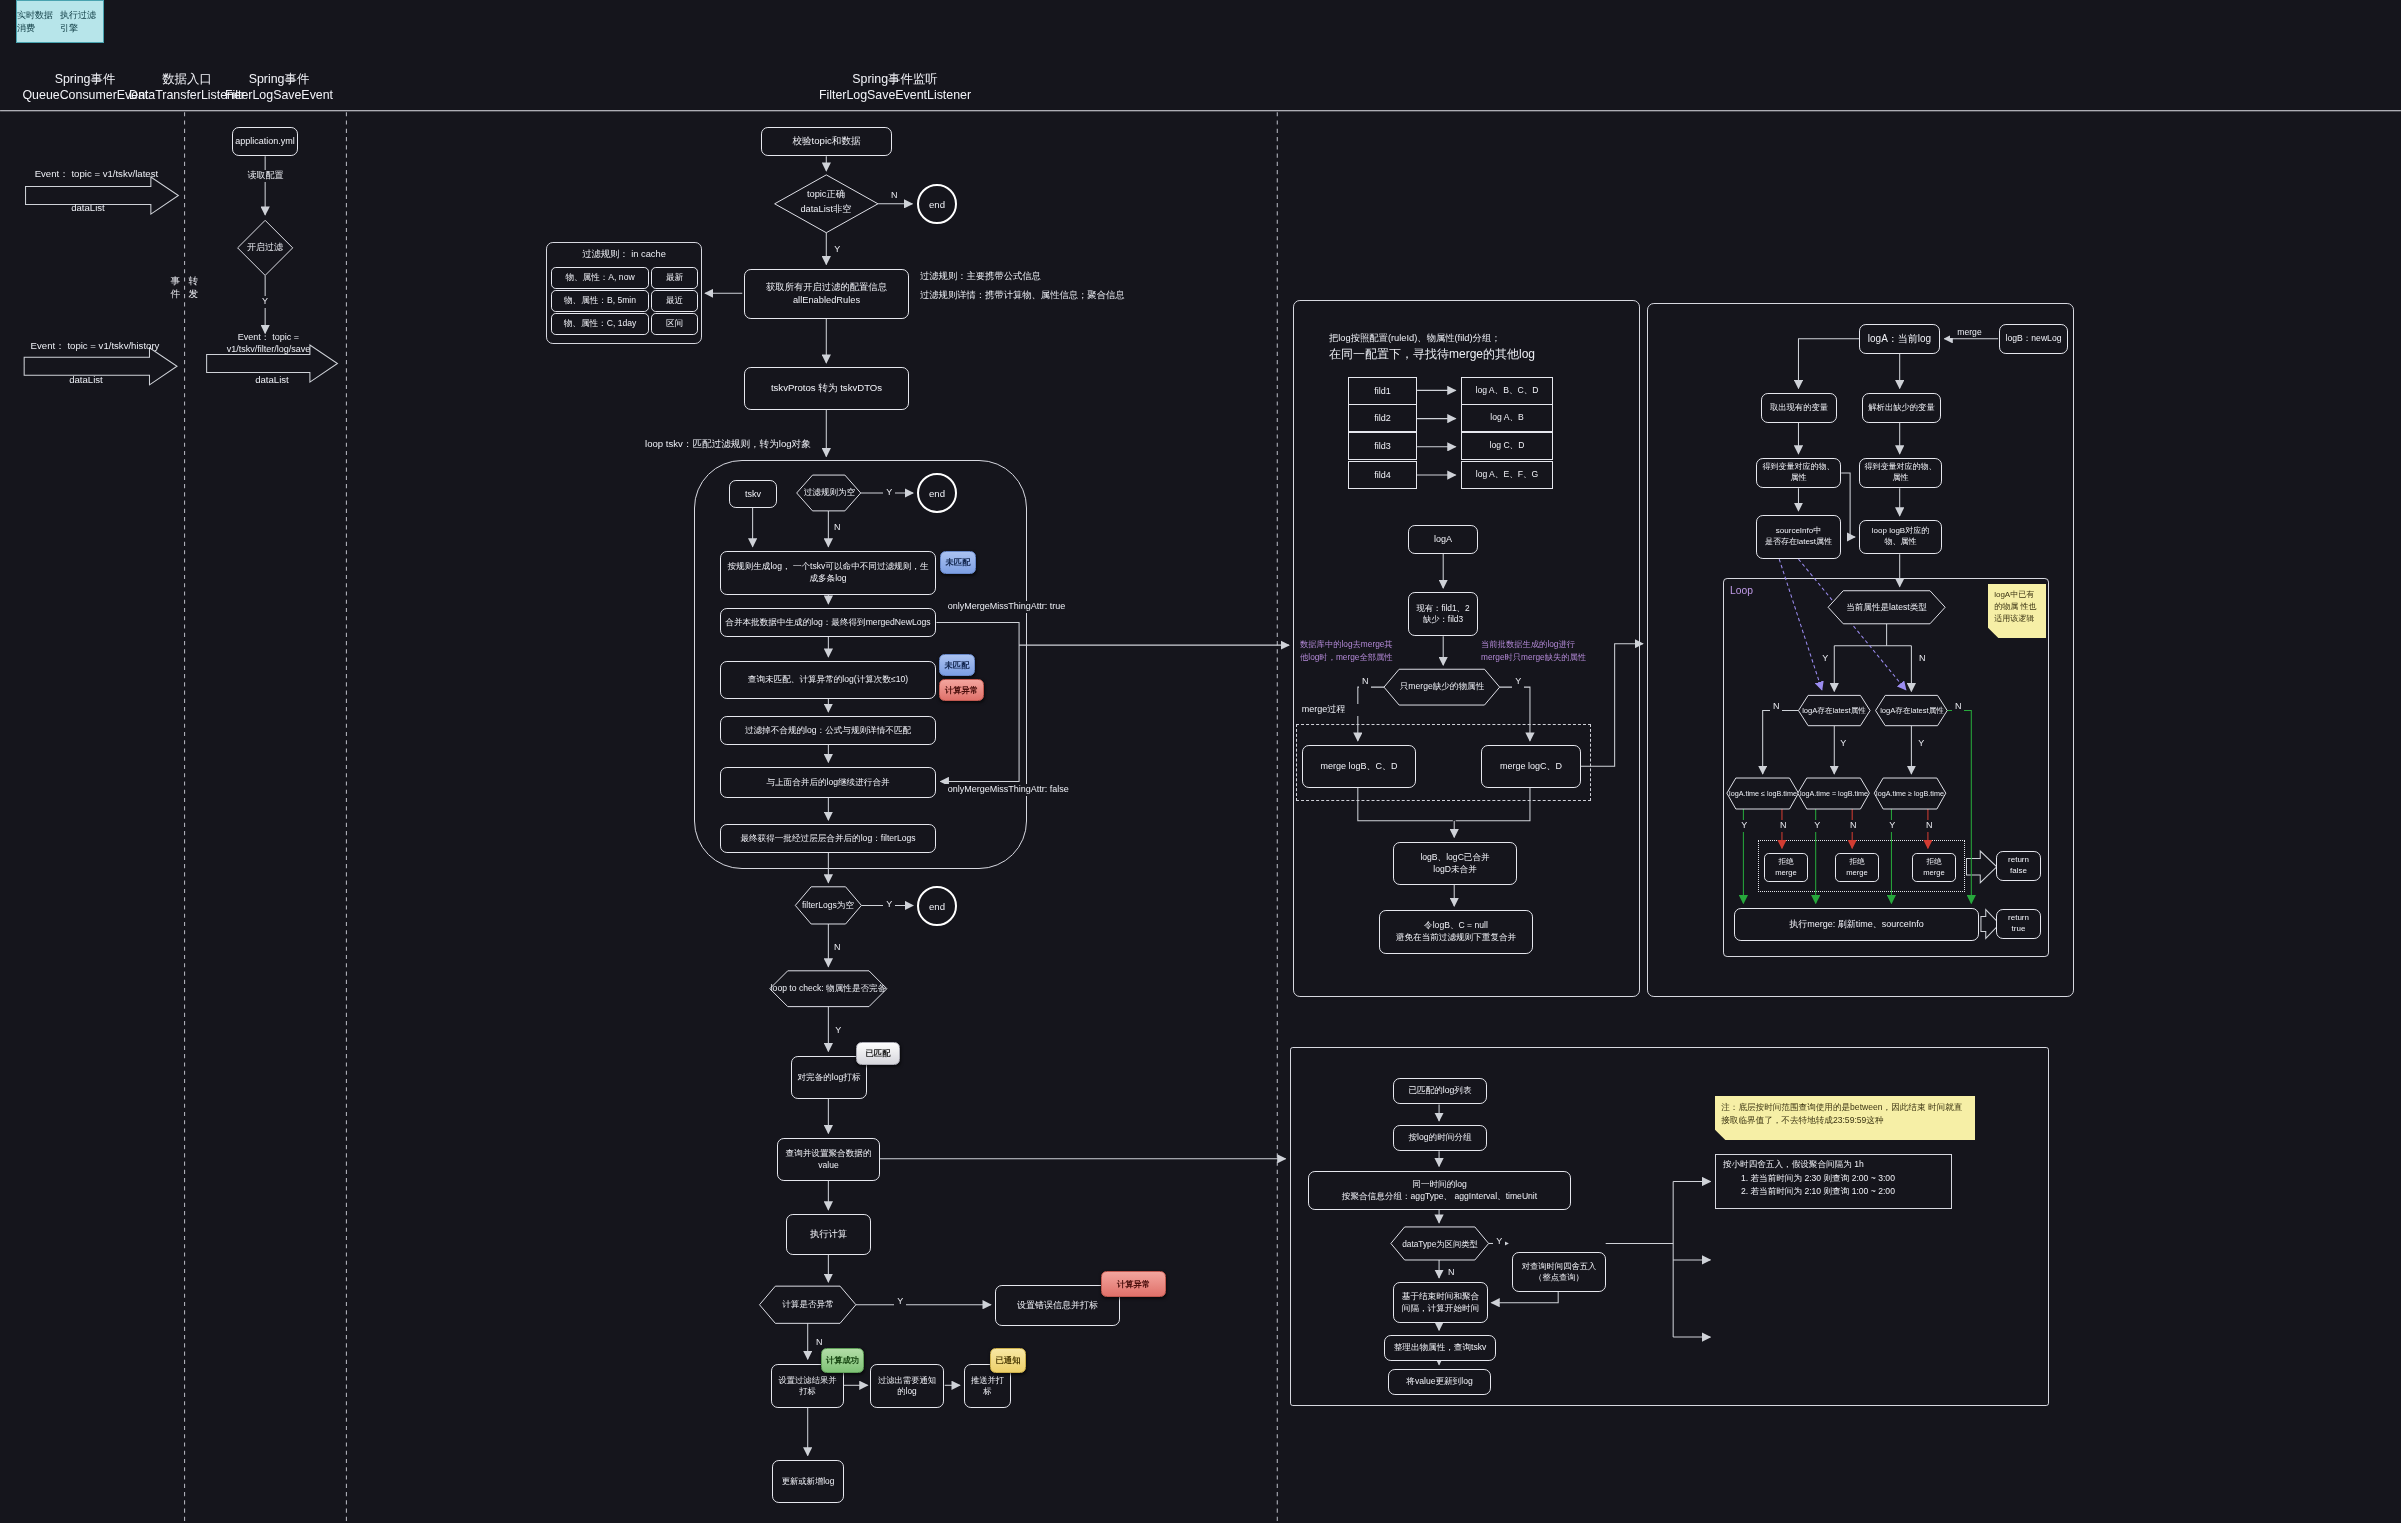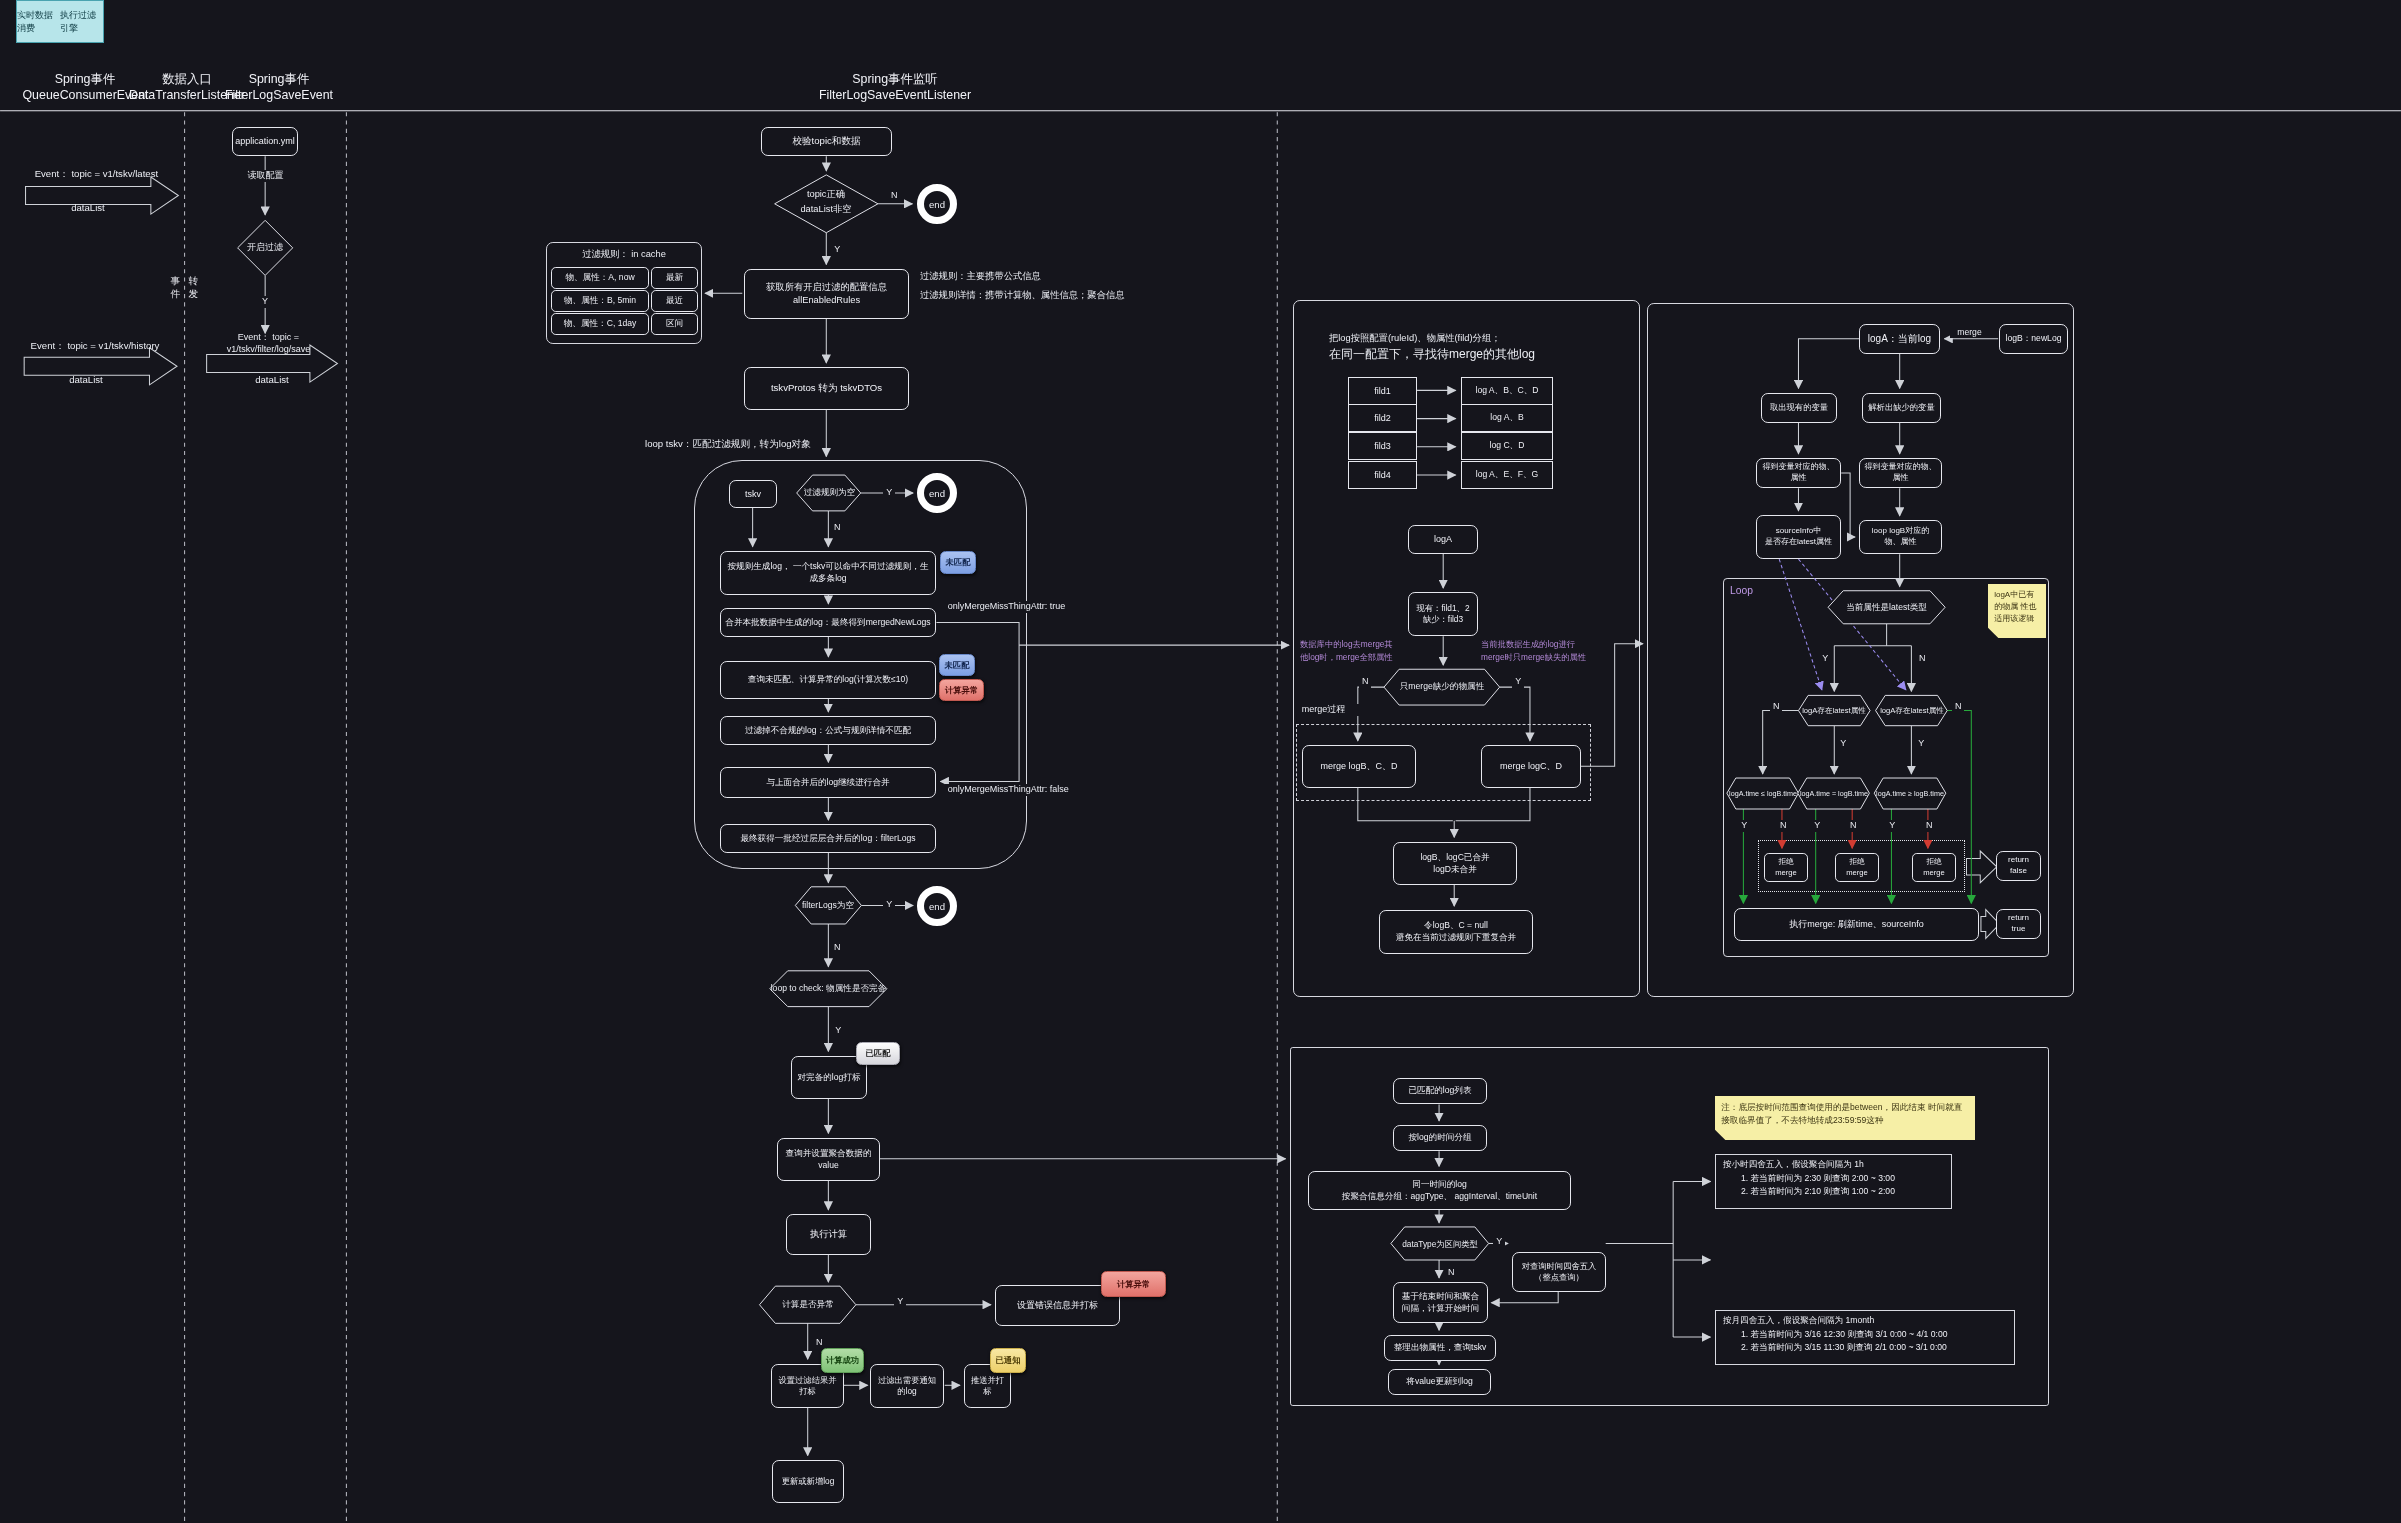--- a/index.html
+++ b/index.html
@@ -7,21 +7,21 @@
   .stage{position:relative;width:2401px;height:1523px;background:#15151c;overflow:hidden}
   .abs{position:absolute;box-sizing:border-box}
   svg.layer{position:absolute;left:0;top:0;z-index:2}
   .lbl{display:flex;align-items:center;justify-content:center;text-align:center;color:#eceef4;z-index:3;background:transparent;line-height:1.3}
   .bgm{background:#15151c;padding:0 2.8px}
   .left{justify-content:flex-start;text-align:left}
   .box{border:1px solid #e6e7ee;border-radius:6.9px;background:#15151c;display:flex;flex-direction:column;align-items:center;justify-content:center;text-align:center;color:#f0f1f7;padding:1.4px 4.1px;z-index:3;line-height:1.35}
   .panel{border:1px solid #d7d8e0;border-radius:6.9px;background:transparent;z-index:1}
   .dashrect{border:1px dashed #cfd0d8;background:transparent;z-index:1}
   .dotrect{border:1.1px dotted #e2e3ea;background:transparent;z-index:1}
-  .endc{border:7px solid #ffffff;border-radius:50%;display:flex;align-items:center;justify-content:center;color:#f0f1f7;background:#15151c;z-index:3;font-size:9.6px}
+  .endc{border:2px solid #ffffff;border-radius:50%;display:flex;align-items:center;justify-content:center;color:#f0f1f7;background:#15151c;z-index:3;font-size:9.6px}
   .badge{border-radius:5.5px;display:flex;align-items:center;justify-content:center;font-weight:bold;z-index:4;box-shadow:0.7px 1.4px 2.8px rgba(0,0,0,.55);font-size:8.3px}
   .b-blue{background:linear-gradient(#aac2f1,#7d9fe3);border:0.7px solid #6888c8;color:#12264f}
   .b-red{background:linear-gradient(#f3a59e,#e0716a);border:0.7px solid #c05950;color:#4a0f0c}
   .b-green{background:linear-gradient(#b2dda7,#7fc276);border:0.7px solid #5f9e58;color:#14430f}
   .b-yellow{background:linear-gradient(#f8e7a3,#edd06a);border:0.7px solid #c9ad4a;color:#4f3e08}
   .b-grey{background:linear-gradient(#fdfdfd,#d6d6dc);border:0.7px solid #a9a9b2;color:#222}
   .b-teal{background:#b7e5ea;border:1.4px solid #49a3b0;color:#0d3a42;border-radius:0;box-shadow:none;font-weight:normal}
   .sticky{background:#f6efa6;color:#3c3513;text-align:left;padding:4.8px 6.2px;line-height:1.5;z-index:3;box-shadow:1.4px 2.1px 4.1px rgba(0,0,0,.4);clip-path:polygon(0 0,100% 0,100% 100%,10.3px 100%,0 calc(100% - 10.3px))}
   .listbox{border:1px solid #d7d8e0;color:#f0f1f7;padding:3.4px 6.9px;line-height:1.55;background:#15151c;z-index:3;text-align:left}
   .cell{border:0.9px solid #e6e7ee;border-radius:4.8px;display:flex;align-items:center;justify-content:center;color:#f0f1f7;background:#15151c;z-index:3}
@@ -361,20 +361,15 @@
   <div class="abs box" style="left:1388px;top:1369px;width:103px;height:26px;font-size:8.6px">将value更新到log</div>
   <div class="abs sticky" style="left:1715px;top:1096px;width:260px;height:44px;font-size:8.6px">
     <span>注：底层按时间范围查询使用的是between，因此结束</span>
     <span>时间就直接取临界值了，不去特地转成23:59:59这种</span>
   </div>
   <div class="abs listbox" style="left:1715px;top:1154px;width:237px;height:55px;font-size:8.6px">
     <div>按小时四舍五入，假设聚合间隔为 1h</div>
     <div style="padding-left:18px">1. 若当前时间为 2:30 则查询 2:00 ~ 3:00</div>
     <div style="padding-left:18px">2. 若当前时间为 2:10 则查询 1:00 ~ 2:00</div>
   </div>
-  <div class="abs listbox" style="left:1715px;top:1310px;width:300px;height:55px;font-size:8.6px">
-    <div>按月四舍五入，假设聚合间隔为 1month</div>
-    <div style="padding-left:18px">1. 若当前时间为 3/16 12:30 则查询 3/1 0:00 ~ 4/1 0:00</div>
-    <div style="padding-left:18px">2. 若当前时间为 3/15 11:30 则查询 2/1 0:00 ~ 3/1 0:00</div>
-  </div>
 
 </div>
 
 
 </body></html>

